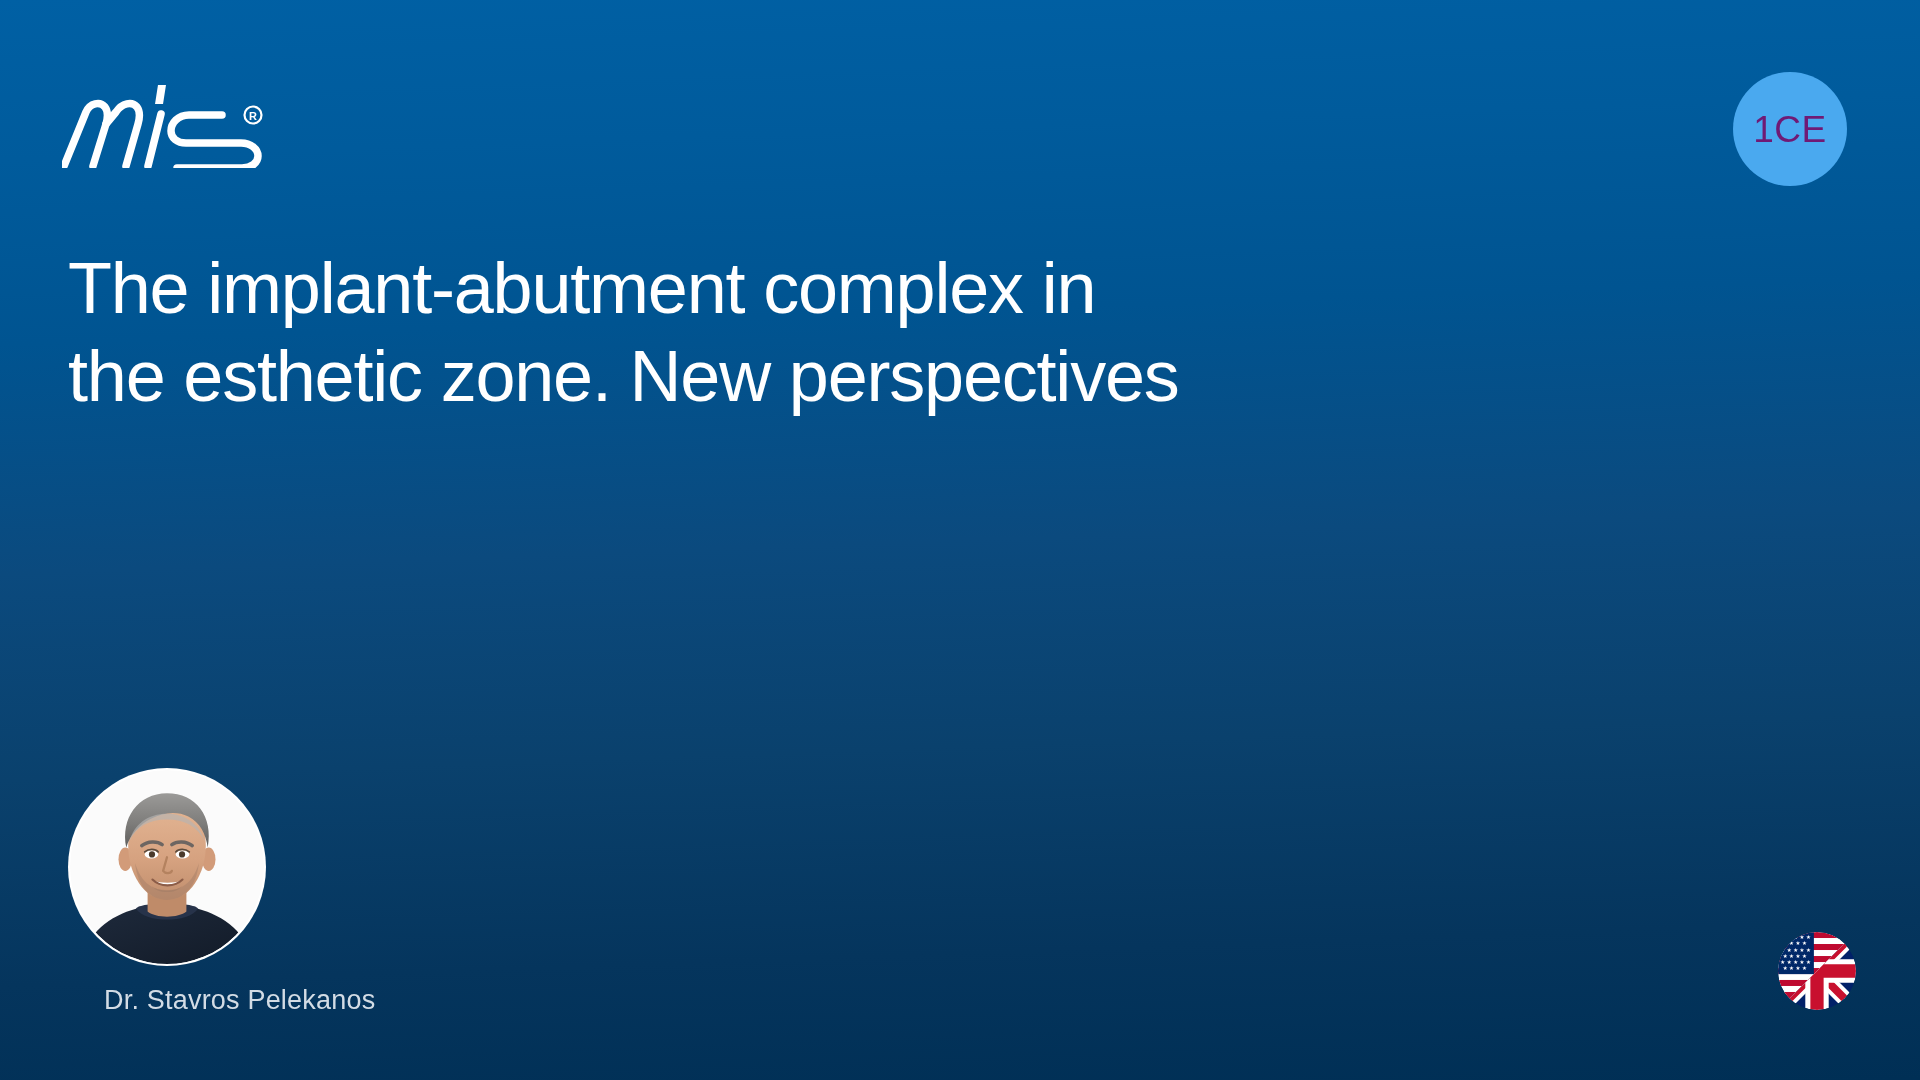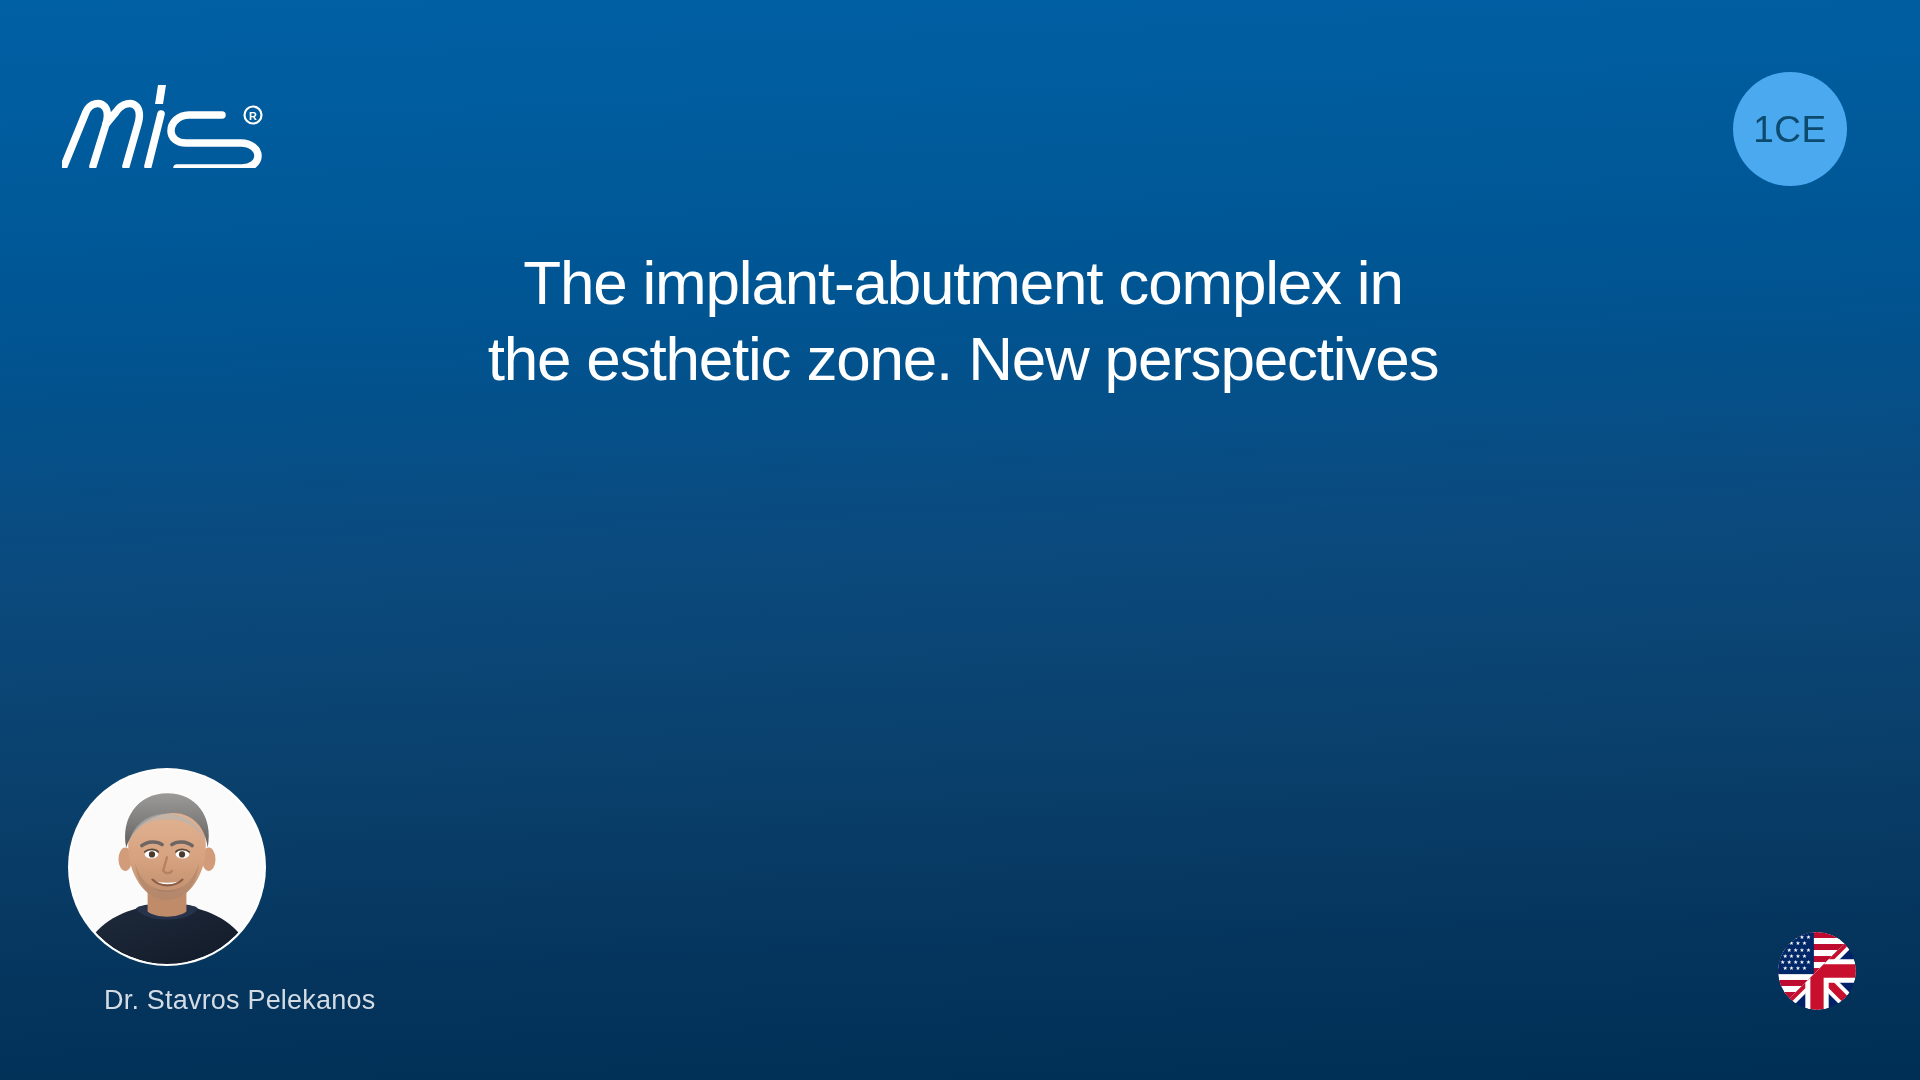--- a/index.html
+++ b/index.html
@@ -38,41 +38,40 @@
   .ce-badge{
     position:absolute;
     left:1733px; top:72px;
     width:114px; height:114px;
     border-radius:50%;
     background:#4aa9ef;
     display:flex; align-items:center; justify-content:center;
     cursor:pointer;
   }
   .ce-badge-label{
-    color:#0c4a6e;
+    color:#701a75;
     font-size:37px;
     font-weight:400;
     letter-spacing:0.5px;
     line-height:1;
     font-family:"Liberation Sans", sans-serif;
   }
 
   
   .title{
     position:absolute;
     left:68px; top:245px;
     width:1790px;
     color:#ffffff;
-    font-size:62px;
+    font-size:72px;
     font-weight:400;
     line-height:1.22;
     letter-spacing:-1.2px;
     font-family:"Liberation Sans", sans-serif;
     white-space:pre-line;
-    text-align:center;
   }
 
   
   .speaker{
     position:absolute;
     left:68px; top:768px;
     width:560px;
   }
   .avatar{
     position:relative;

